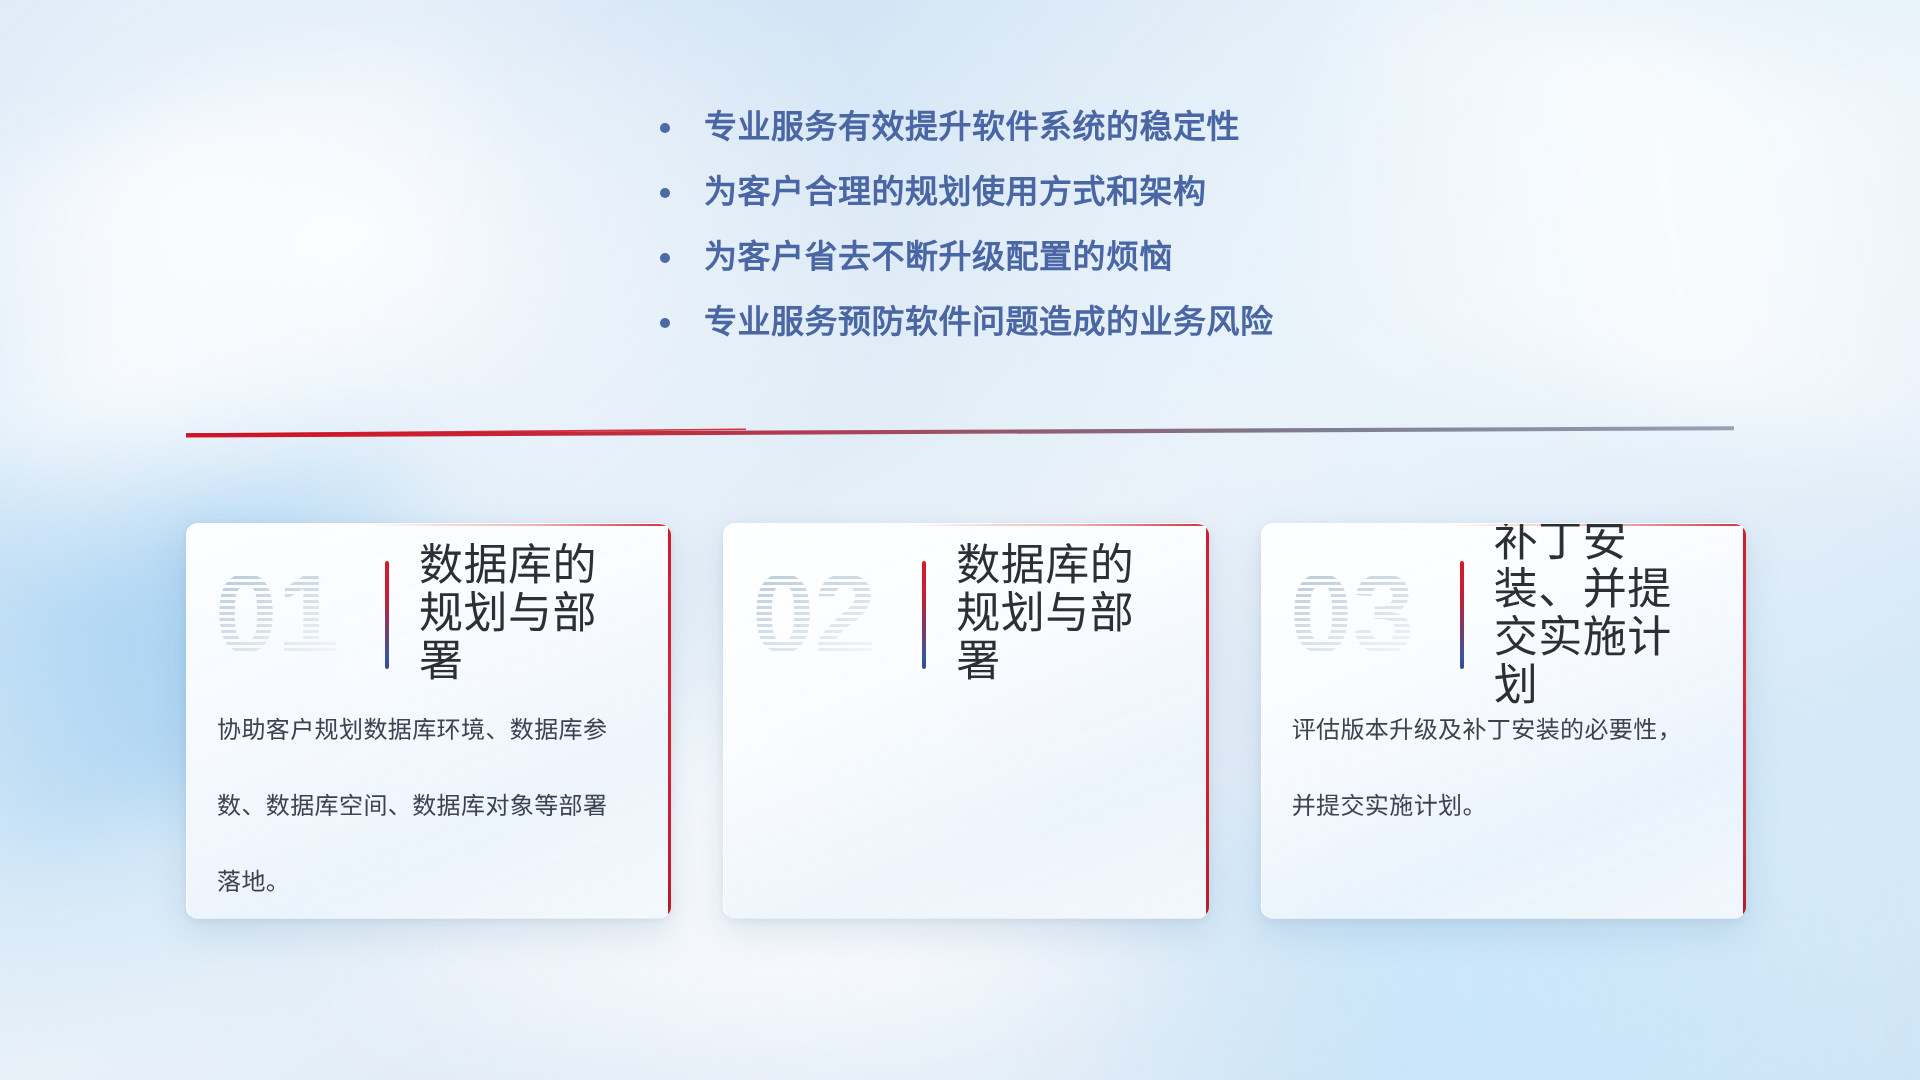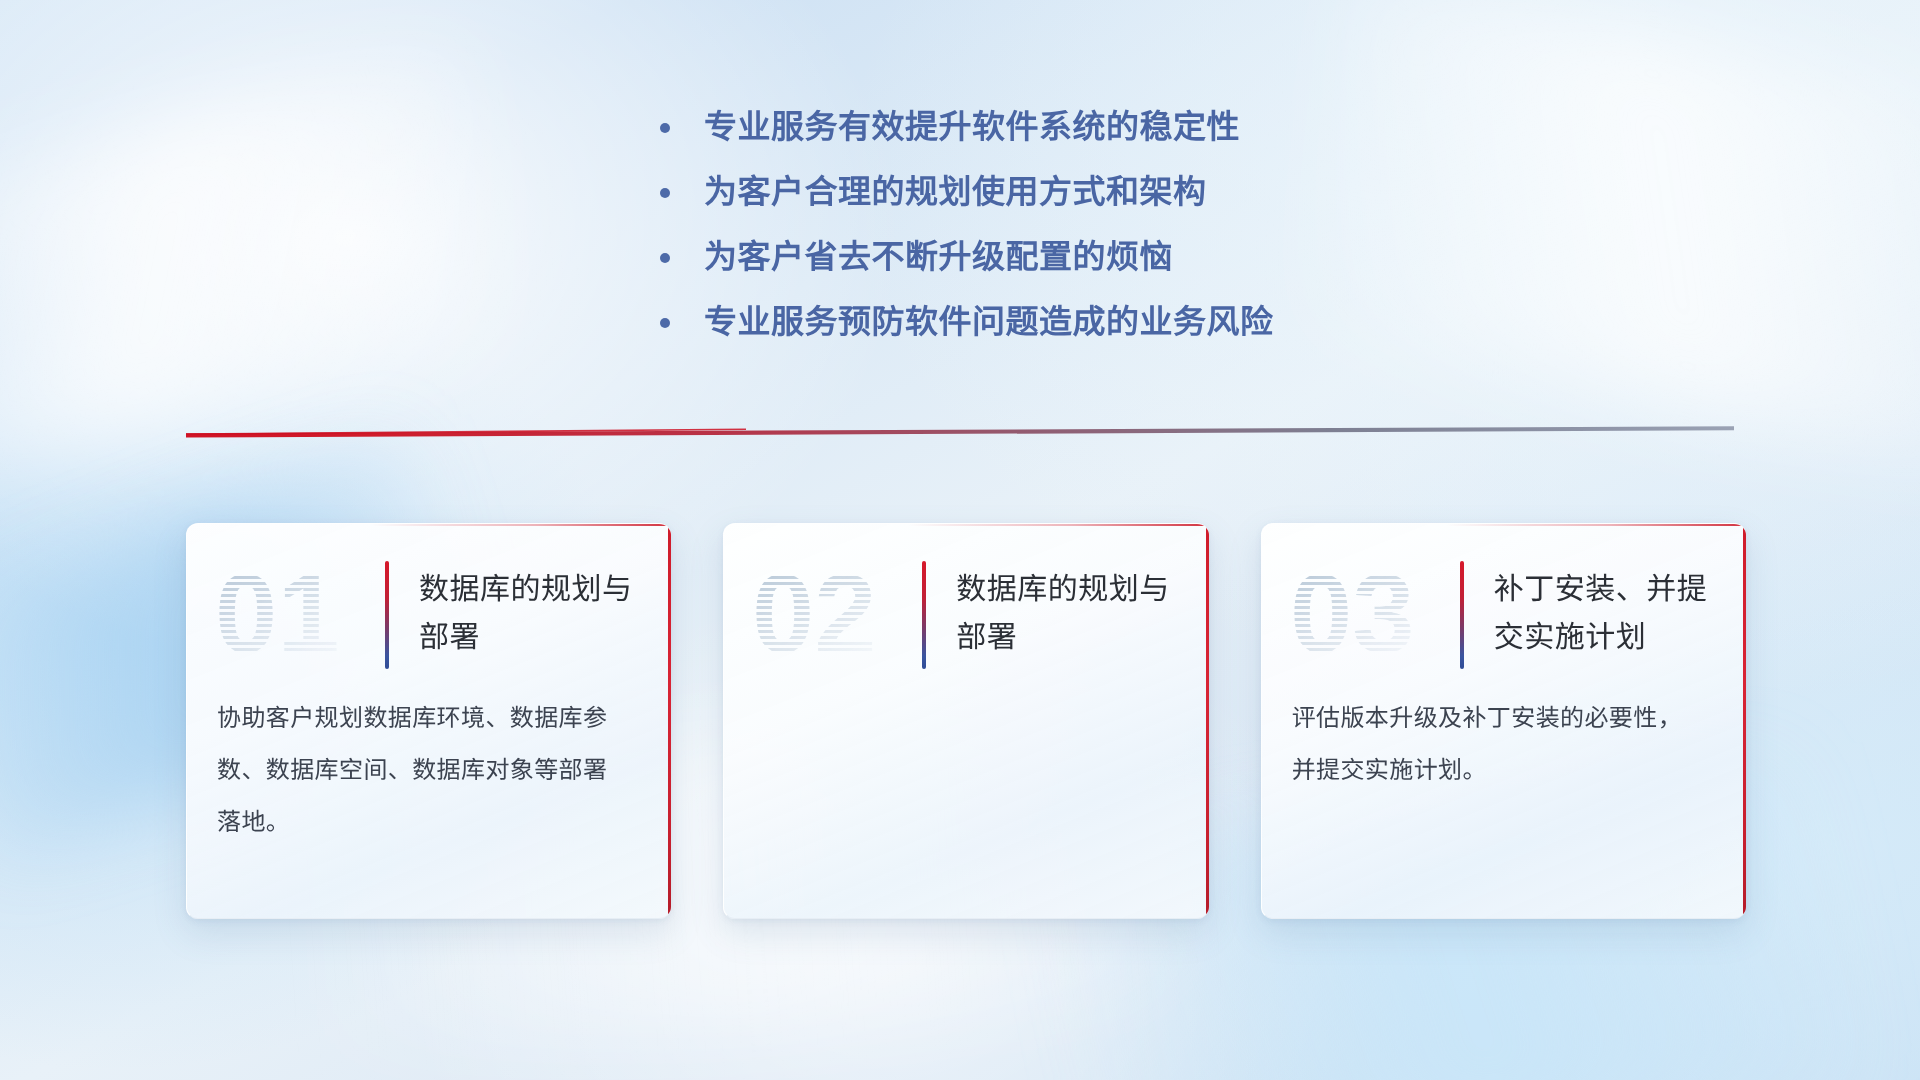--- a/index.html
+++ b/index.html
@@ -162,31 +162,31 @@
   .card-bar {
     width: 4px;
     height: 108px;
     margin-top: 8px;
     margin-right: 30px;
     flex: 0 0 auto;
     border-radius: 2px;
     background: linear-gradient(180deg, #d6192b 0%, #c22036 34%, #7b3a68 62%, #3a55a0 88%, #2f4c96 100%);
   }
   .card-title {
-    font-size: 30px;
+    font-size: 44px;
     line-height: 48px;
     color: #2b2f36;
     font-weight: 500;
     letter-spacing: 0.5px;
     padding-top: 4px;
   }
   .card-body {
     padding: 18px 44px 0 30px;
     font-size: 24px;
-    line-height: 52px;
+    line-height: 76px;
     color: #3c4350;
     letter-spacing: 0.4px;
   }
 </style>
 </head>
 <body>
 
 <div class="slide">
 
   <div class="bg-streak streak-a"></div>

